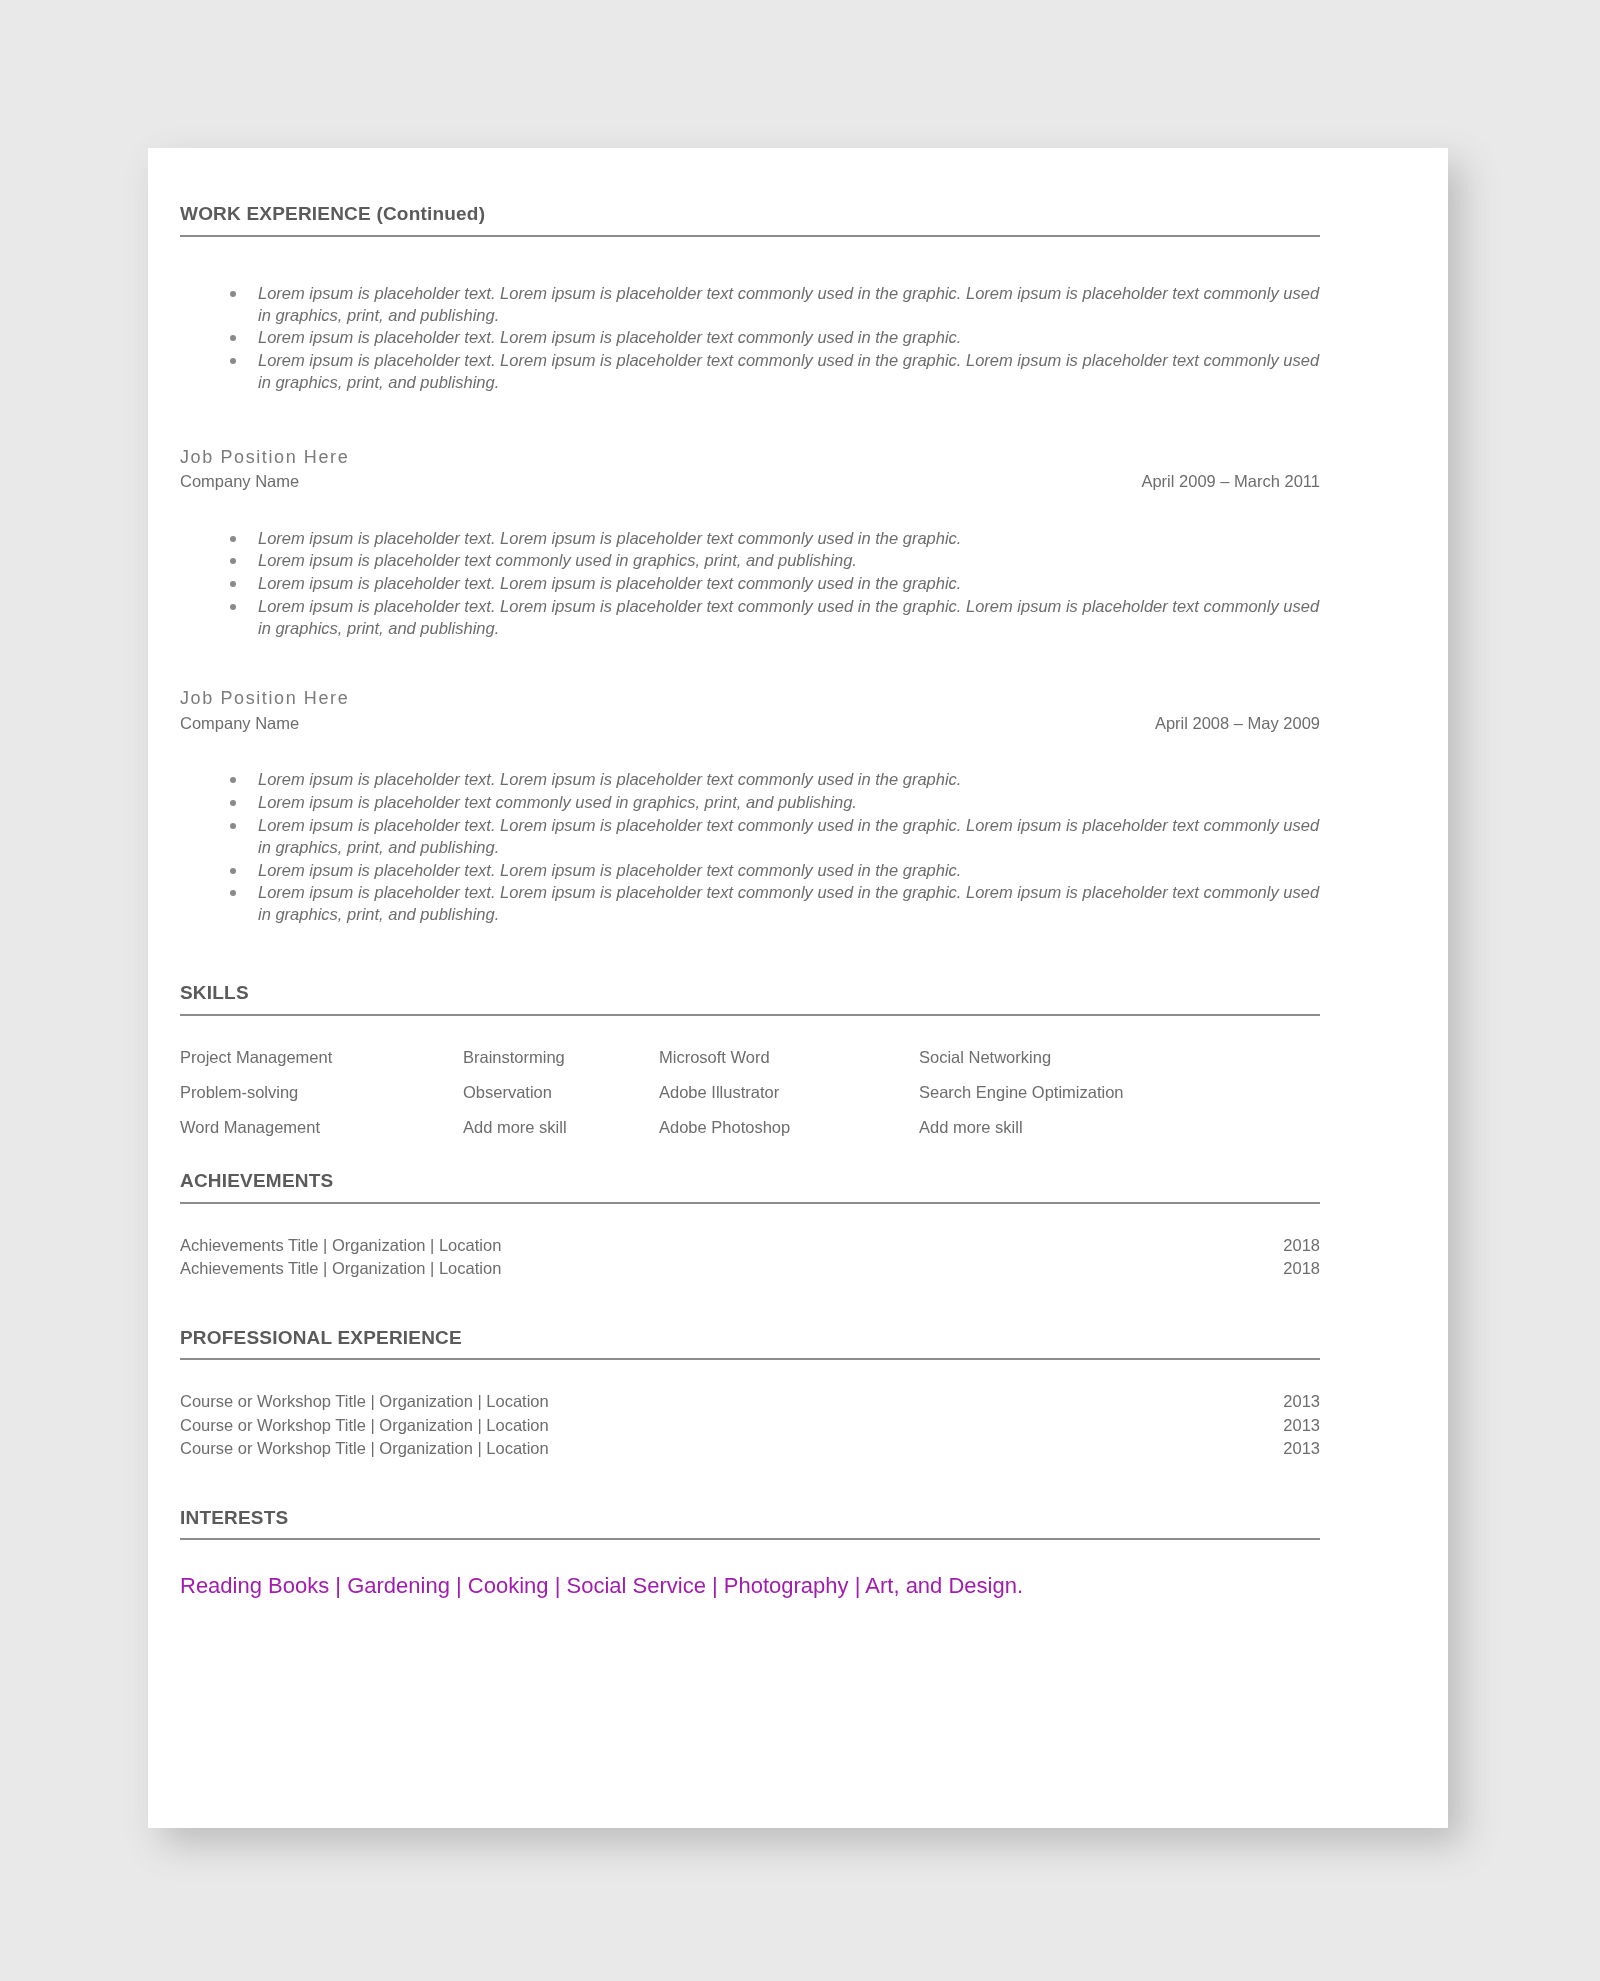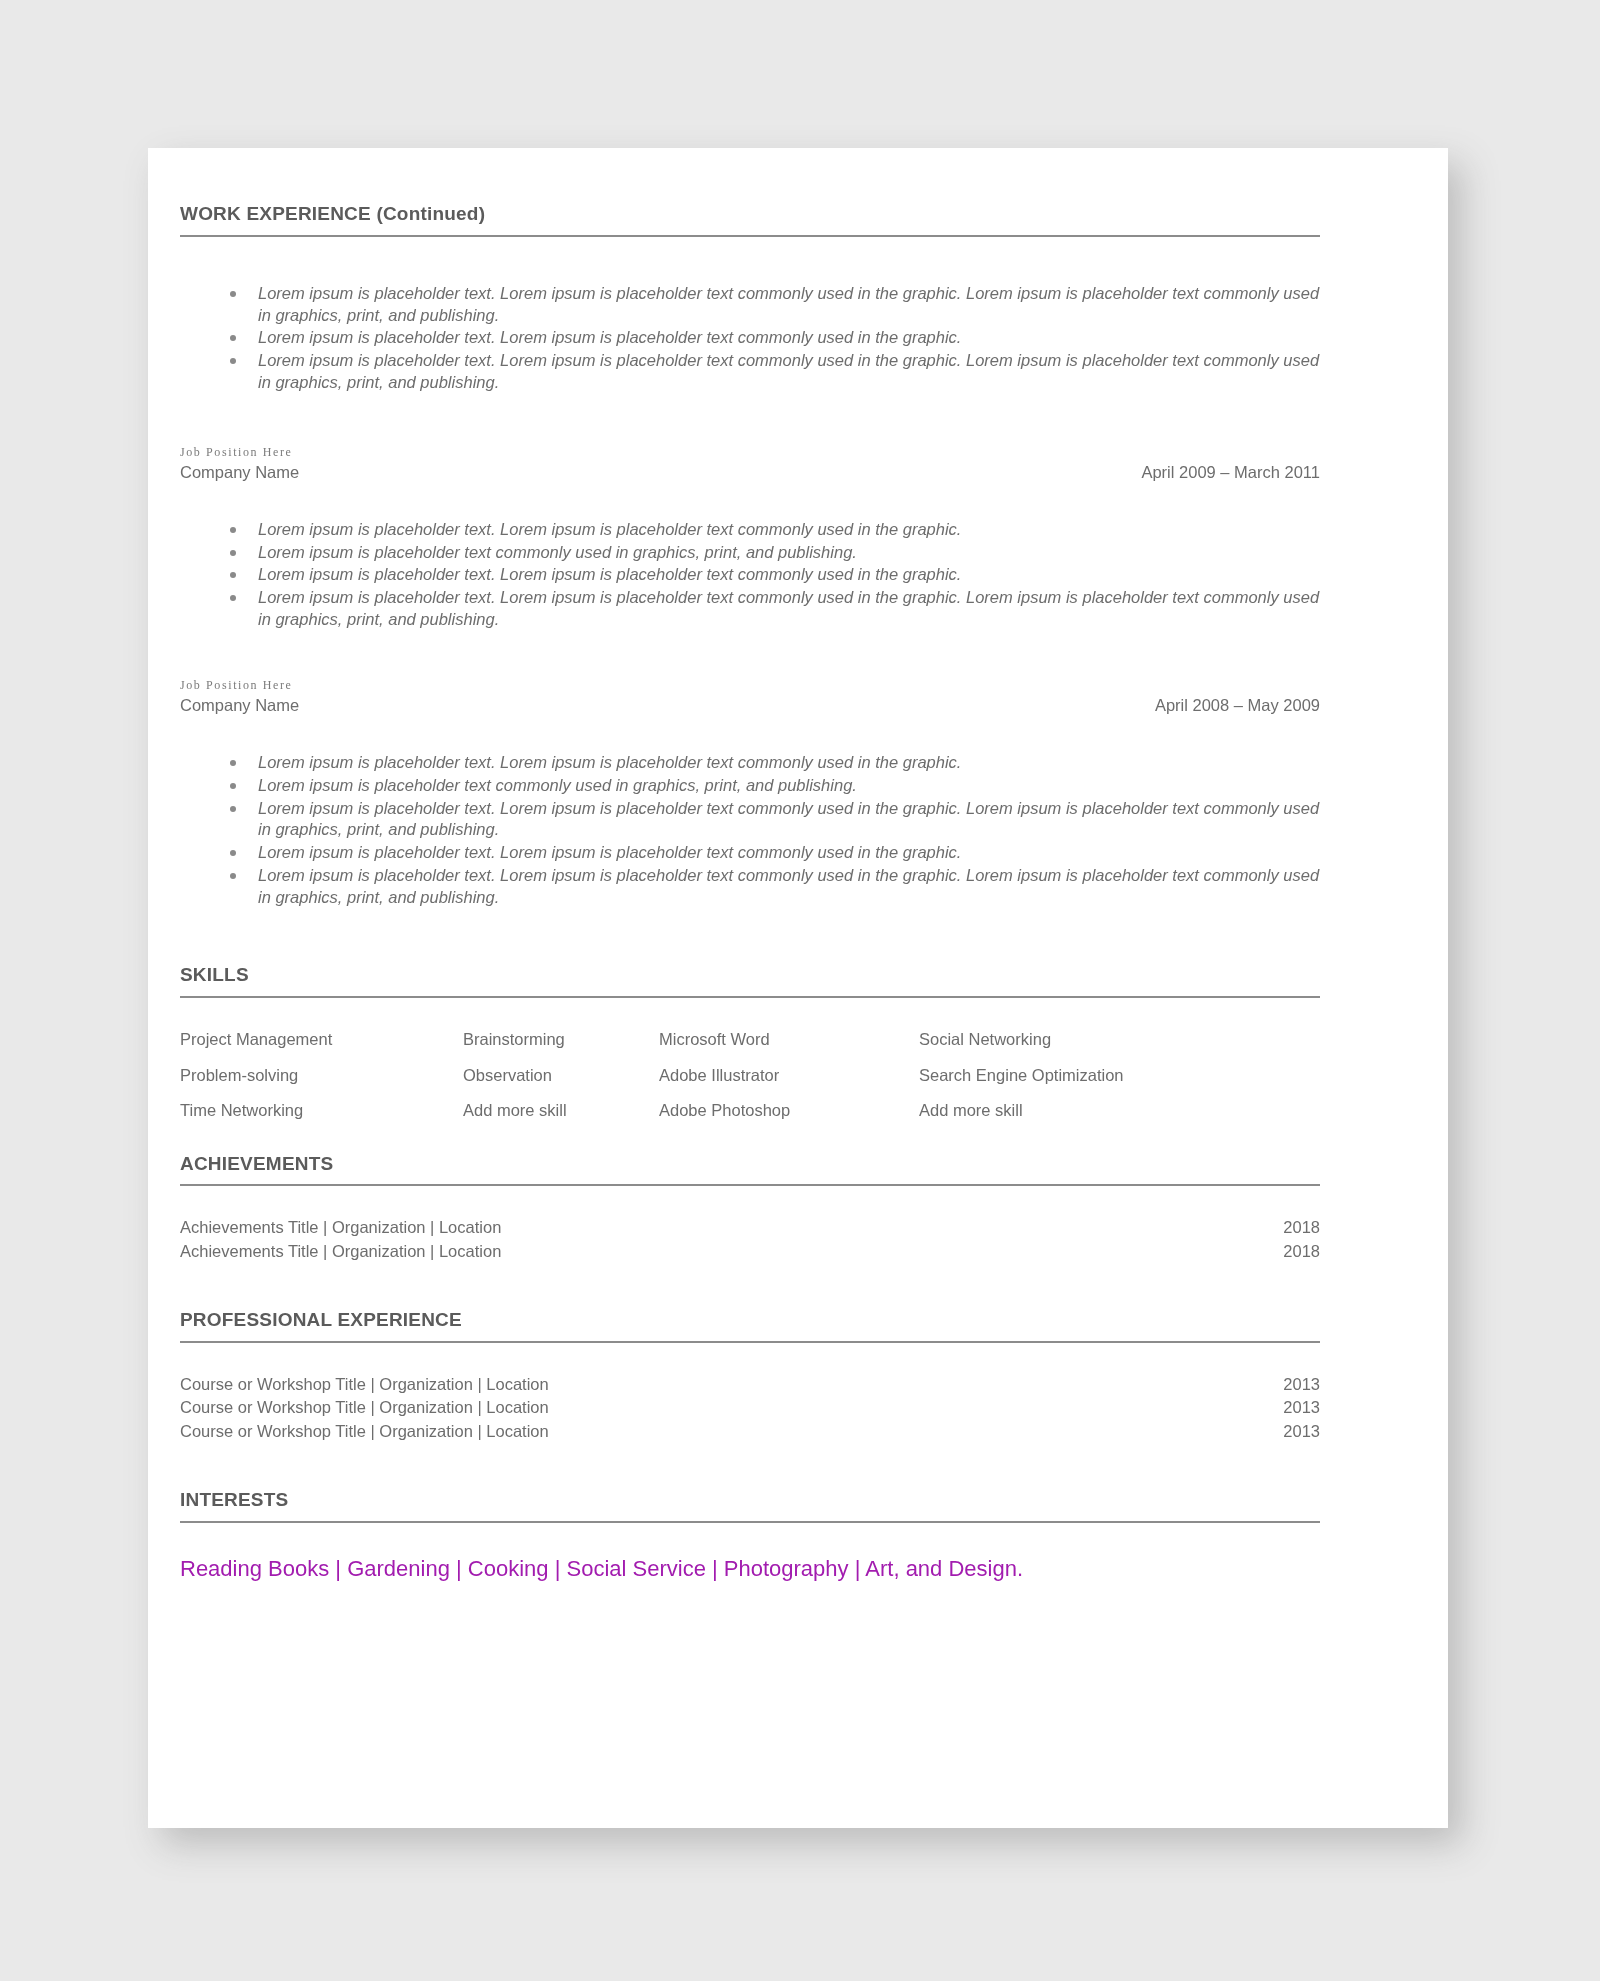--- a/index.html
+++ b/index.html
@@ -80,25 +80,24 @@
     top: 8px;
     width: 6px;
     height: 6px;
     border-radius: 50%;
     background: #8a8a8a;
   }
 
   
   .job-entry { }
   .job-title {
-    font-size: 12px;
+    font-size: 18px;
     color: #7b7b7b;
     letter-spacing: 1.6px;
     line-height: 1.45;
-    font-family: Liberation Serif, serif;
   }
   .job-meta {
     display: flex;
     justify-content: space-between;
     align-items: baseline;
     width: 1140px;
     font-size: 16.5px;
     color: #6d6d6d;
     line-height: 1.45;
   }
@@ -209,21 +208,21 @@
           <div class="skill-cell">Project Management</div>
           <div class="skill-cell">Brainstorming</div>
           <div class="skill-cell">Microsoft Word</div>
           <div class="skill-cell">Social Networking</div>
 
           <div class="skill-cell">Problem-solving</div>
           <div class="skill-cell">Observation</div>
           <div class="skill-cell">Adobe Illustrator</div>
           <div class="skill-cell">Search Engine Optimization</div>
 
-          <div class="skill-cell">Time Networking</div>
+          <div class="skill-cell">Word Management</div>
           <div class="skill-cell">Add more skill</div>
           <div class="skill-cell">Adobe Photoshop</div>
           <div class="skill-cell">Add more skill</div>
         </div>
       </div>
 
       <div class="sp-30"></div>
 
       <div class="section-block">
         <div class="section-heading">ACHIEVEMENTS</div>

